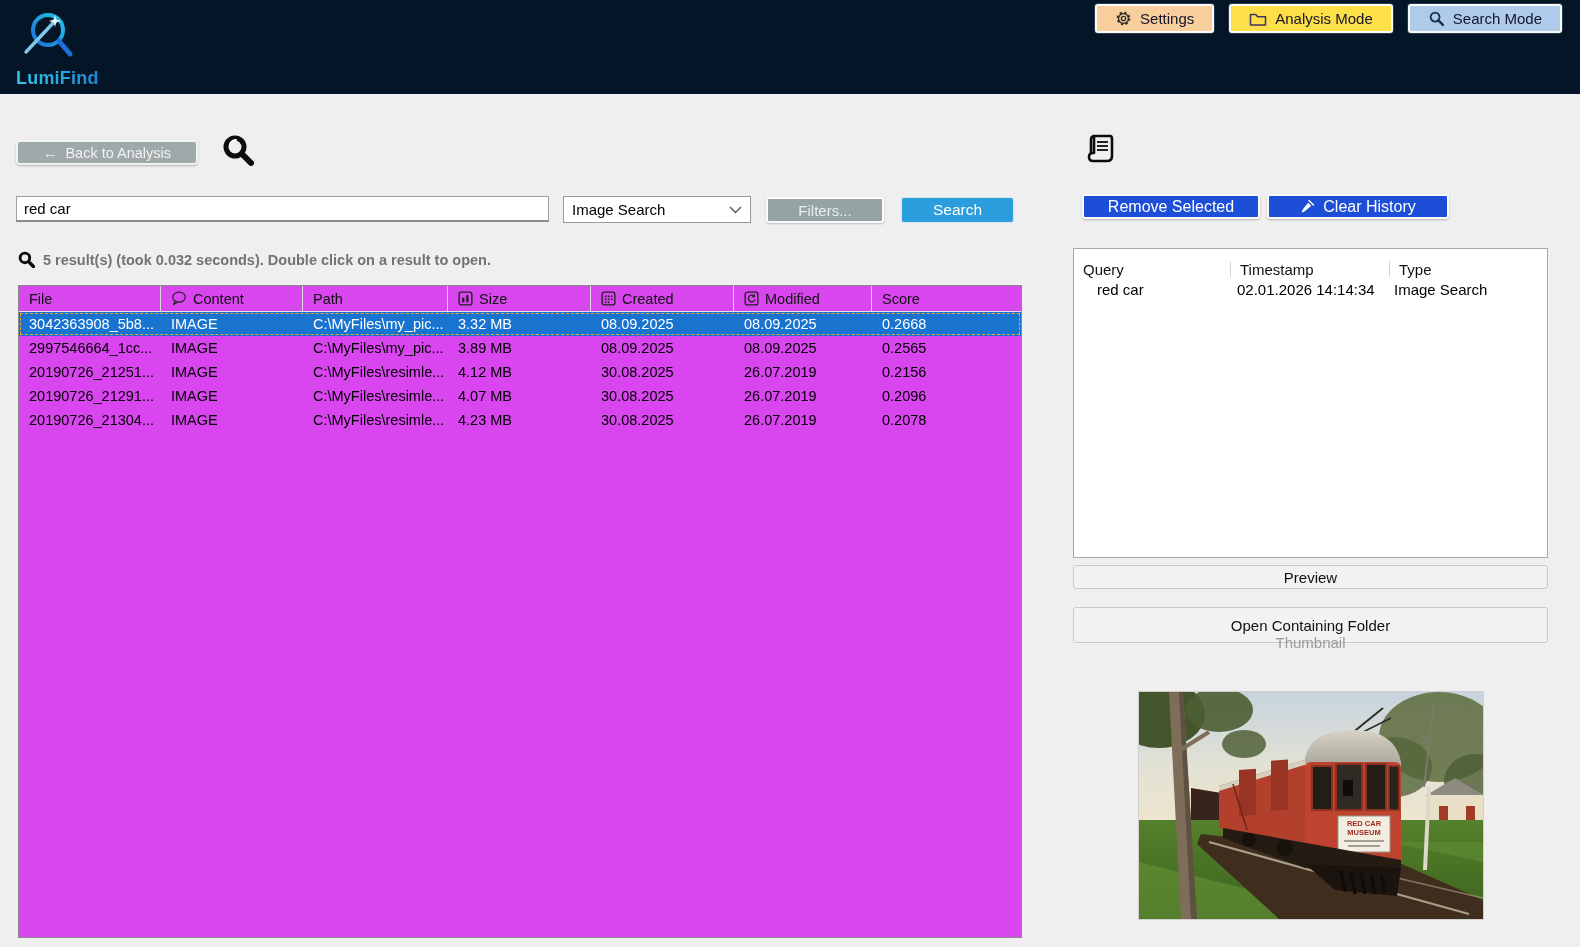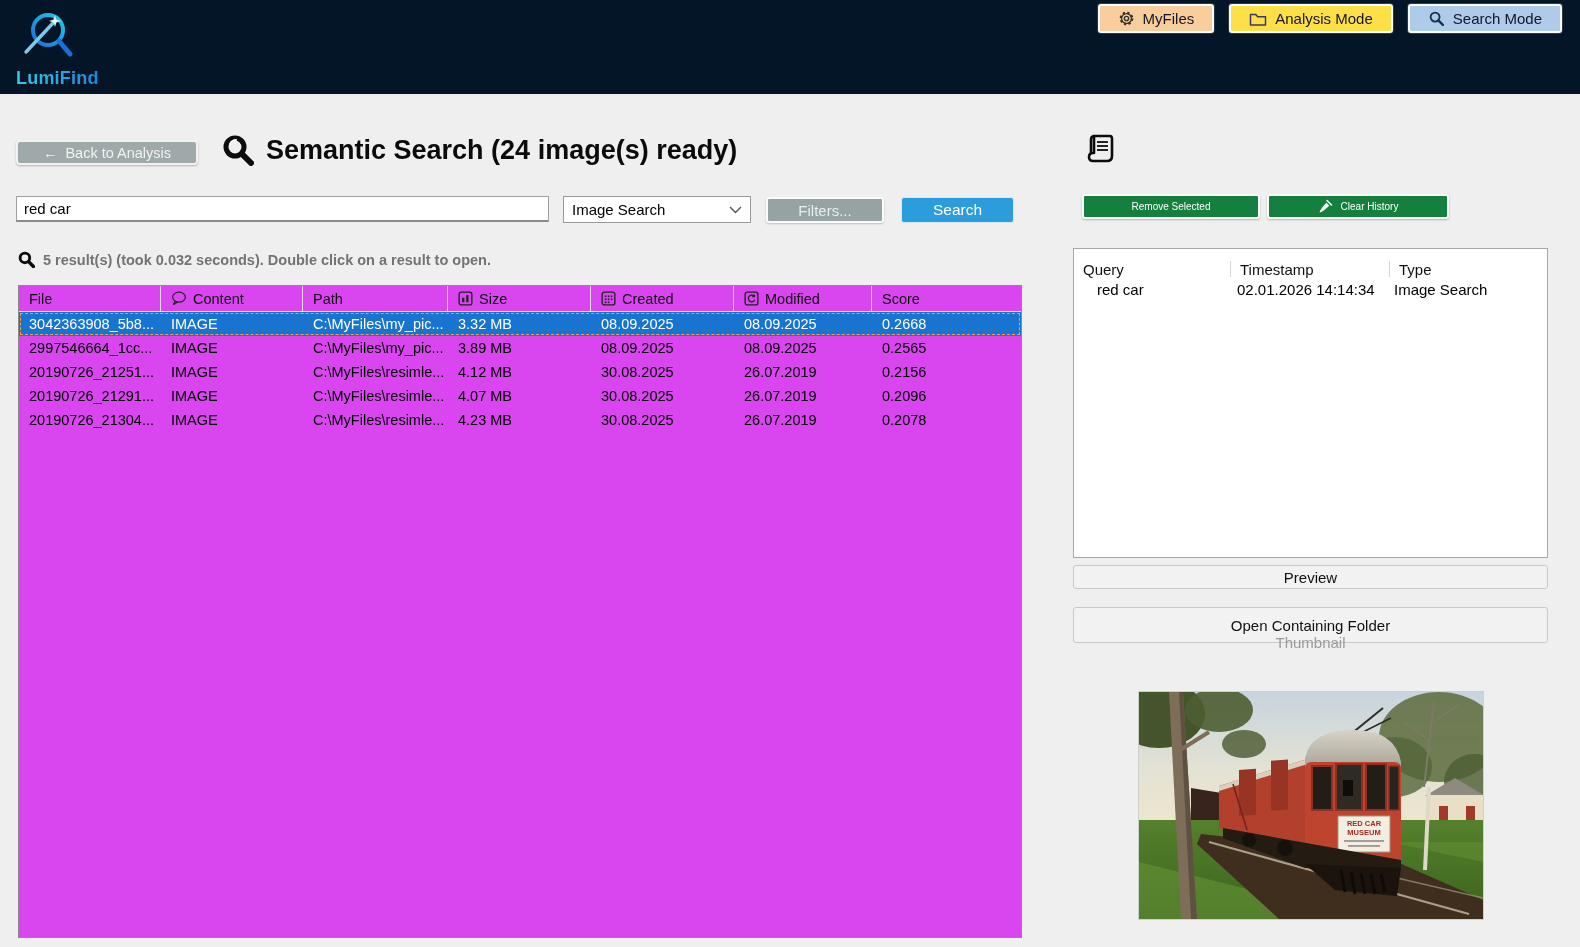--- a/index.html
+++ b/index.html
@@ -54,22 +54,22 @@
   .rt-hcell:last-child { border-right:none; }
   .rt-row { display:flex; height:24px; align-items:stretch; font-size:14.5px; color:#000;
     cursor:default; }
   .rt-cell { display:flex; align-items:center; padding-left:10px; overflow:hidden; white-space:nowrap; }
   .rt-row.selected { background:#1874cf; color:#fff; outline:1px dashed #efa23b; outline-offset:-2px; }
   .w0{width:142px}.w1{width:142px}.w2{width:145px}.w3{width:143px}.w4{width:143px}.w5{width:138px}.w6{width:149px; flex:1}
 
   
   .recent-title { position:absolute; left:1086px; top:132px; display:flex; align-items:center; gap:14px; }
   .recent-title span.txt { font-size:27px; font-weight:bold; color:#0b0b0b; }
-  .remove-btn,.clear-btn { position:absolute; top:194px; height:25px; background:#15803d;
-    border:2px solid #fafafa; border-radius:3px; color:#fff; font-size:10px;
+  .remove-btn,.clear-btn { position:absolute; top:194px; height:25px; background:#1d4ed8;
+    border:2px solid #fafafa; border-radius:3px; color:#fff; font-size:16px;
     display:flex; align-items:center; justify-content:center; gap:8px; cursor:pointer;
     box-shadow:0 1px 2px rgba(0,0,0,.25); }
   .remove-btn { left:1082px; width:178px; }
   .clear-btn { left:1267px; width:182px; }
 
   .history-table { position:absolute; left:1073px; top:248px; width:475px; height:310px;
     background:#fff; border:1px solid #a8a8a8; }
   .ht-header { display:flex; height:28px; }
   .ht-hcell { display:flex; align-items:center; padding-left:9px; font-size:15px; color:#111;
     border-right:1px solid #d5d5d5;margin-top:12px; }
@@ -111,21 +111,21 @@
     </svg>
     <span class="logo-text">LumiFind</span>
   </div>
   <div class="top-buttons">
     <div class="top-btn settings">
       <svg width="17" height="17" viewBox="0 0 24 24">
         <circle cx="12" cy="12" r="8" fill="none" stroke="#33322a" stroke-width="3.4" stroke-dasharray="3.1 3.2"></circle>
         <circle cx="12" cy="12" r="7" fill="none" stroke="#33322a" stroke-width="1.8"></circle>
         <circle cx="12" cy="12" r="3" fill="none" stroke="#33322a" stroke-width="2"></circle>
       </svg>
-      <span>MyFiles</span>
+      <span>Settings</span>
     </div>
     <div class="top-btn analysis">
       <svg width="18" height="16" viewBox="0 0 24 20">
         <path d="M2 4 h7 l2.5 3 H22 v11 H2 Z" fill="none" stroke="#3d3566" stroke-width="2" stroke-linejoin="round"></path>
       </svg>
       <span>Analysis Mode</span>
     </div>
     <div class="top-btn searchmode">
       <svg width="17" height="17" viewBox="0 0 24 24">
         <circle cx="10" cy="10" r="6.3" fill="none" stroke="#16324c" stroke-width="2.6"></circle>
@@ -140,21 +140,20 @@
   <span>←</span>
   <span>Back to Analysis</span>
 </div>
 
 <div class="page-title">
   <svg width="32" height="32" viewBox="0 0 32 32">
     <circle cx="13" cy="13" r="9" fill="none" stroke="#0c0c0c" stroke-width="5"></circle>
     <line x1="20" y1="20" x2="29" y2="29" stroke="#0c0c0c" stroke-width="6" stroke-linecap="round"></line>
     <path d="M8 10 q2 -4 6 -4" fill="none" stroke="#fff" stroke-width="2" stroke-linecap="round"></path>
   </svg>
-  <span class="txt">Semantic Search (24 image(s) ready)</span>
 </div>
 
 <input class="search-input" type="text" value="red car" style="">
 
 <div class="mode-select">
   <span>Image Search</span>
   <svg class="chev" width="13" height="8" viewBox="0 0 13 8">
     <polyline points="1,1 6.5,6.5 12,1" fill="none" stroke="#555" stroke-width="1.4"></polyline>
   </svg>
 </div>

